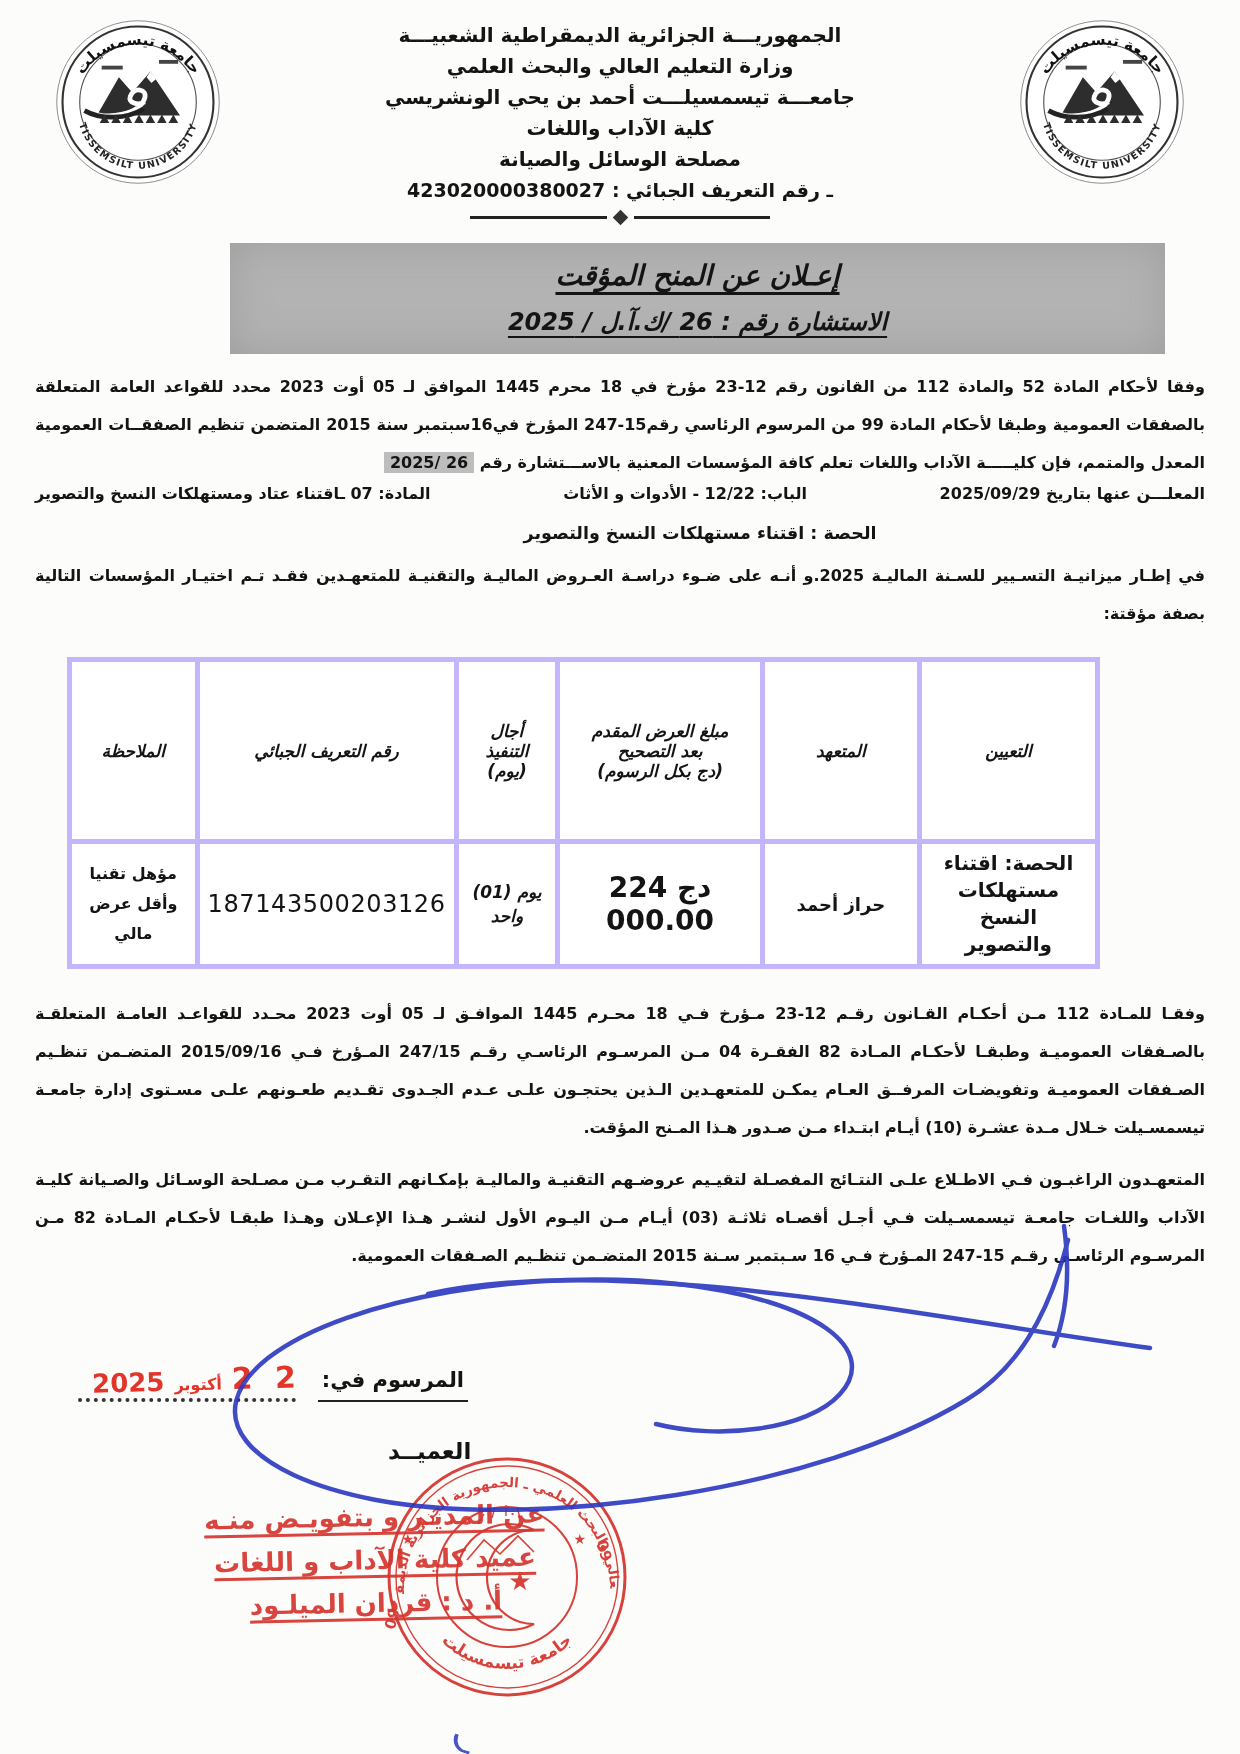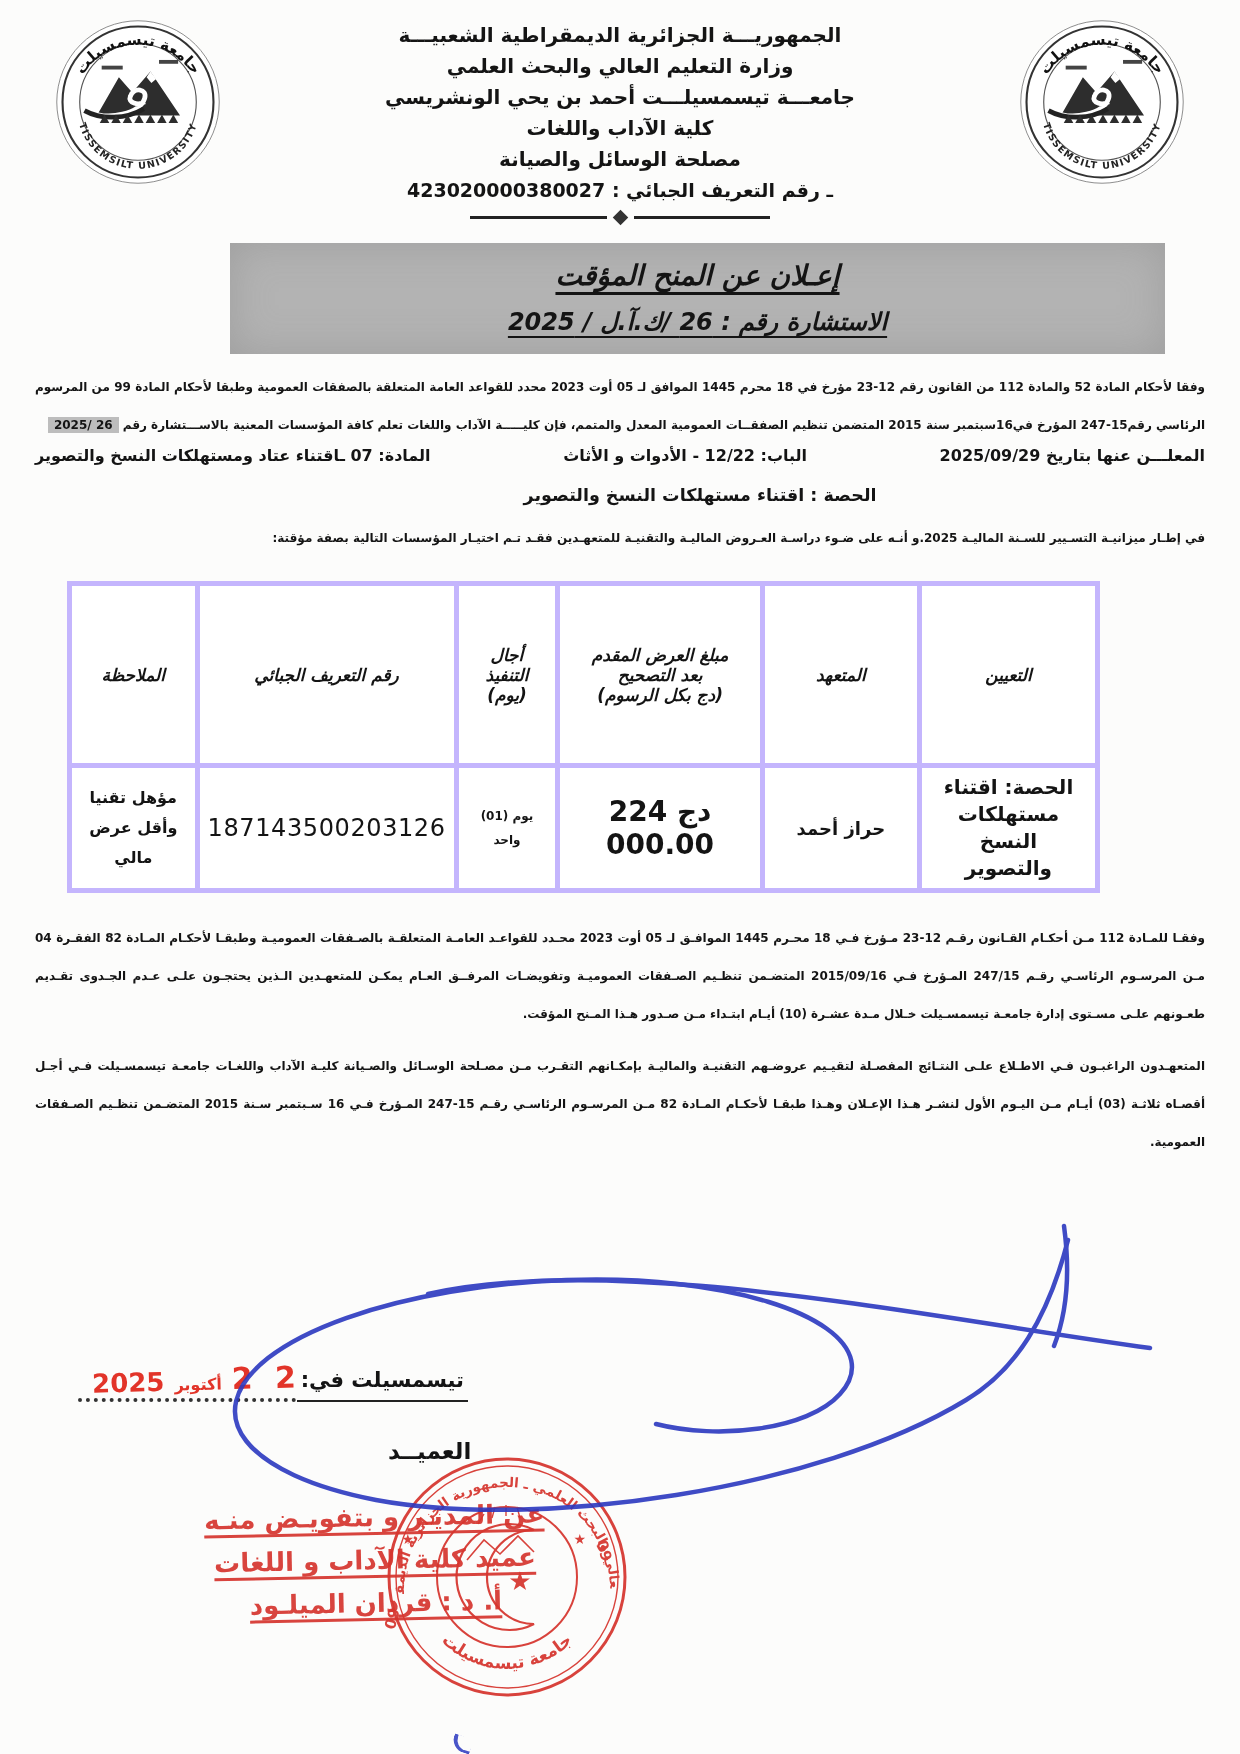--- a/index.html
+++ b/index.html
@@ -25,35 +25,35 @@
   
   .ornament{display:flex;align-items:center;justify-content:center;gap:8px;margin:6px auto 4px;width:300px}
   .ornament .bar{height:3px;background:#222;flex:1}
   .ornament .diamond{width:11px;height:11px;background:#333;transform:rotate(45deg)}
   
   .banner{margin:20px 75px 0 230px;background:var(--banner-gray);text-align:center;padding:16px 5px 18px;
           box-shadow:inset 0 0 40px rgba(120,120,120,.35)}
   .banner .t1{font-size:28px;font-weight:bold;font-style:italic;text-decoration:underline;text-underline-offset:7px;text-decoration-thickness:3px}
   .banner .t2{font-size:24px;font-weight:bold;font-style:italic;margin-top:16px;text-decoration:underline;text-underline-offset:6px;text-decoration-thickness:2px}
   
-  .para{margin:14px 35px 0;font-size:12px;font-weight:bold;line-height:38px;text-align:justify}
+  .para{margin:14px 35px 0;font-size:16px;font-weight:bold;line-height:38px;text-align:justify}
   .hl{background:var(--highlight-gray);padding:1px 6px}
   .info-row{display:flex;justify-content:space-between;align-items:baseline;margin:2px 35px 0;font-size:16px;font-weight:bold}
   .lot-line{margin-top:20px;text-align:center;font-size:17.5px;font-weight:bold;transform:translateX(80px)}
   
   table.award{border-collapse:collapse;width:1033px;margin:24px 140px 0 auto;border:3px double #000;background:#fff}
   table.award th,table.award td{border:5px solid #c4b5fd;text-align:center;vertical-align:middle;padding:6px 8px}
   table.award th{height:182px;font-size:17px;font-weight:bold;font-style:italic}
   table.award td{height:124px}
   .pre{white-space:pre-line}
   td.c-designation{font-weight:bold;font-size:20px;line-height:27px}
   td.c-bidder{font-weight:bold;font-size:18px}
   td.c-amount{font-weight:bold;font-size:28px}
   td.c-amount .num{direction:ltr;unicode-bidi:isolate;letter-spacing:.5px}
-  td.c-deadline{font-weight:bold;font-size:12px;line-height:24px}
+  td.c-deadline{font-weight:bold;font-style:italic;font-size:17px;line-height:24px}
   td.c-taxid{font-size:24px;letter-spacing:.6px}
   td.c-taxid .num{direction:ltr;unicode-bidi:isolate}
   td.c-note{font-weight:bold;font-size:16px;line-height:30px}
   
   .place-line{position:absolute;top:1368px;right:772px;font-size:21px;font-weight:bold;
               border-bottom:2px solid #222;padding:0 4px 8px}
   .date-dots{position:absolute;top:1366px;left:78px;width:218px;border-bottom:4px dotted #333;height:36px}
   .date-stamp{position:absolute;top:1362px;left:92px;color:var(--date-red);font-weight:bold;
               display:flex;direction:rtl;align-items:baseline;gap:10px;transform:rotate(-1.5deg)}
   .date-stamp .d{font-size:30px;letter-spacing:6px}
@@ -211,21 +211,21 @@
 واحد</td>
         <td class="c-taxid"><span class="num">187143500203126</span></td>
         <td class="c-note">مؤهل تقنيا وأقل عرض مالي</td>
       </tr>
     </tbody>
   </table>
 
   <p class="para" style="margin-top:26px">وفقـا للمـادة 112 مـن أحكـام القـانون رقـم 12-23 مـؤرخ فـي 18 محـرم 1445 الموافـق لـ 05 أوت 2023 محـدد للقواعـد العامـة المتعلقـة بالصـفقات العموميـة وطبقـا لأحكـام المـادة 82 الفقـرة 04 مـن المرسـوم الرئاسـي رقـم 247/15 المـؤرخ فـي 2015/09/16 المتضـمن تنظـيم الصـفقات العموميـة وتفويضـات المرفــق العـام يمكـن للمتعهـدين الـذين يحتجـون علـى عـدم الجـدوى تقـديم طعـونهم علـى مسـتوى إدارة جامعـة تيسمسـيلت خـلال مـدة عشـرة (10) أيـام ابتـداء مـن صـدور هـذا المـنح المؤقت.</p>
   <p class="para">المتعهـدون الراغبـون فـي الاطـلاع علـى النتـائج المفصـلة لتقيـيم عروضـهم التقنيـة والماليـة بإمكـانهم التقـرب مـن مصـلحة الوسـائل والصـيانة كليـة الآداب واللغـات جامعـة تيسمسـيلت فـي أجـل أقصـاه ثلاثـة (03) أيـام مـن اليـوم الأول لنشـر هـذا الإعـلان وهـذا طبقـا لأحكـام المـادة 82 مـن المرسـوم الرئاسـي رقـم 15-247 المـؤرخ فـي 16 سـبتمبر سـنة 2015 المتضـمن تنظـيم الصـفقات العمومية.</p>
 
-  <div class="place-line">تيسمسيلت في:</div>
+  <div class="place-line">المرسوم في:</div>
   <div class="date-dots"></div>
   <div class="date-stamp">
     <span class="d">2 2</span>
     <span class="m">أكتوبر</span>
     <span class="y">2025</span>
   </div>
 
   <div class="dean">العميــد</div>
 
   <div class="red-stamp-text">

